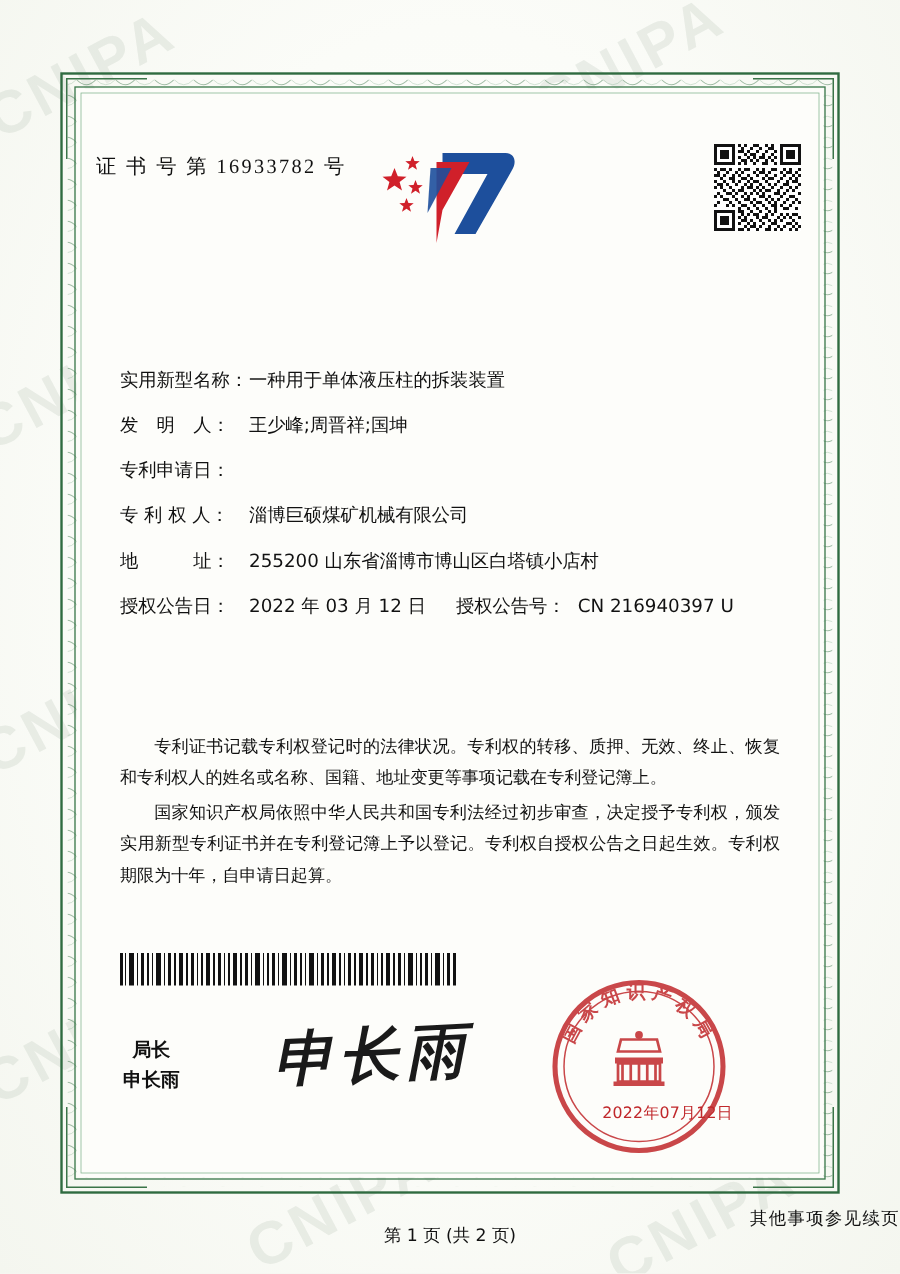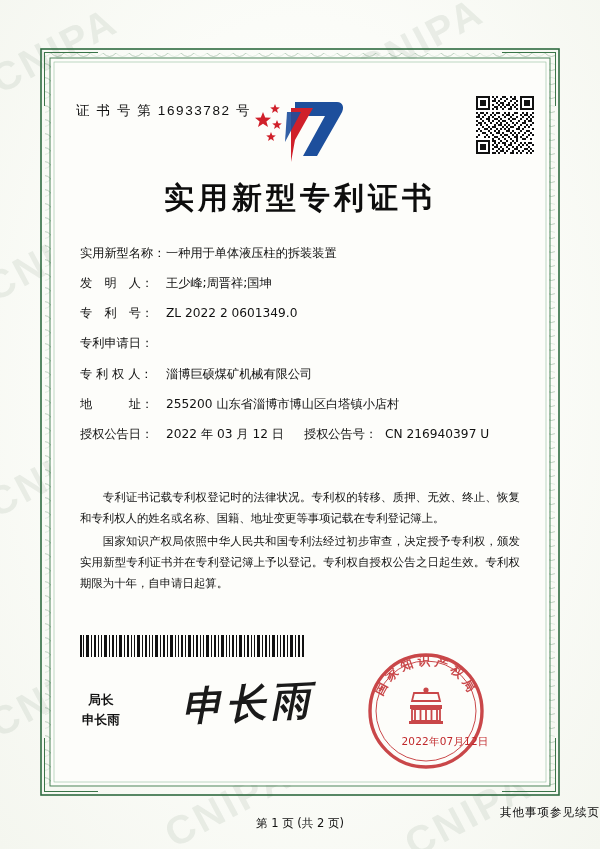--- a/index.html
+++ b/index.html
@@ -64,25 +64,25 @@
   
   #qr {
     position: absolute;
     right: 66px; top: 96px;
     width: 58px; height: 58px;
   }
 
   
   .cert-no {
     position: absolute;
-    left: 76px; top: 102px;
+    left: 64px; top: 102px;
     font-size: 13.5px;
     color: #111;
     letter-spacing: 1.6px;
-    font-family: Liberation Sans, sans-serif;
+    font-family: Liberation Serif, serif;
   }
   .title {
     position: absolute;
     left: 0; right: 0; top: 178px;
     text-align: center;
     font-size: 30px;
     font-weight: bold;
     letter-spacing: 4px;
     color: #0d0d0d;
     font-family: "DejaVu Sans", sans-serif;
@@ -485,34 +485,29 @@
         <rect x="11" y="28" width="1" height="1"></rect>
         <rect x="14" y="28" width="1" height="1"></rect>
         <rect x="17" y="28" width="2" height="1"></rect>
         <rect x="20" y="28" width="1" height="1"></rect>
         <rect x="22" y="28" width="1" height="1"></rect>
         <rect x="25" y="28" width="1" height="1"></rect>
         <rect x="27" y="28" width="1" height="1"></rect>
     </g>
   </svg>
 
-  <div class="title">实用新型专利证书</div>
 
   <div class="fields">
     <div class="field">
       <span class="lbl">实用新型名称：</span>
       <span class="val">一种用于单体液压柱的拆装装置</span>
     </div>
     <div class="field">
       <span class="lbl">发　明　人：</span>
       <span class="val">王少峰;周晋祥;国坤</span>
-    </div>
-    <div class="field">
-      <span class="lbl">专　利　号：</span>
-      <span class="val">ZL 2022 2 0601349.0</span>
     </div>
     <div class="field">
       <span class="lbl">专利申请日：</span>
     </div>
     <div class="field">
       <span class="lbl">专 利 权 人：</span>
       <span class="val">淄博巨硕煤矿机械有限公司</span>
     </div>
     <div class="field">
       <span class="lbl">地　　　址：</span>

